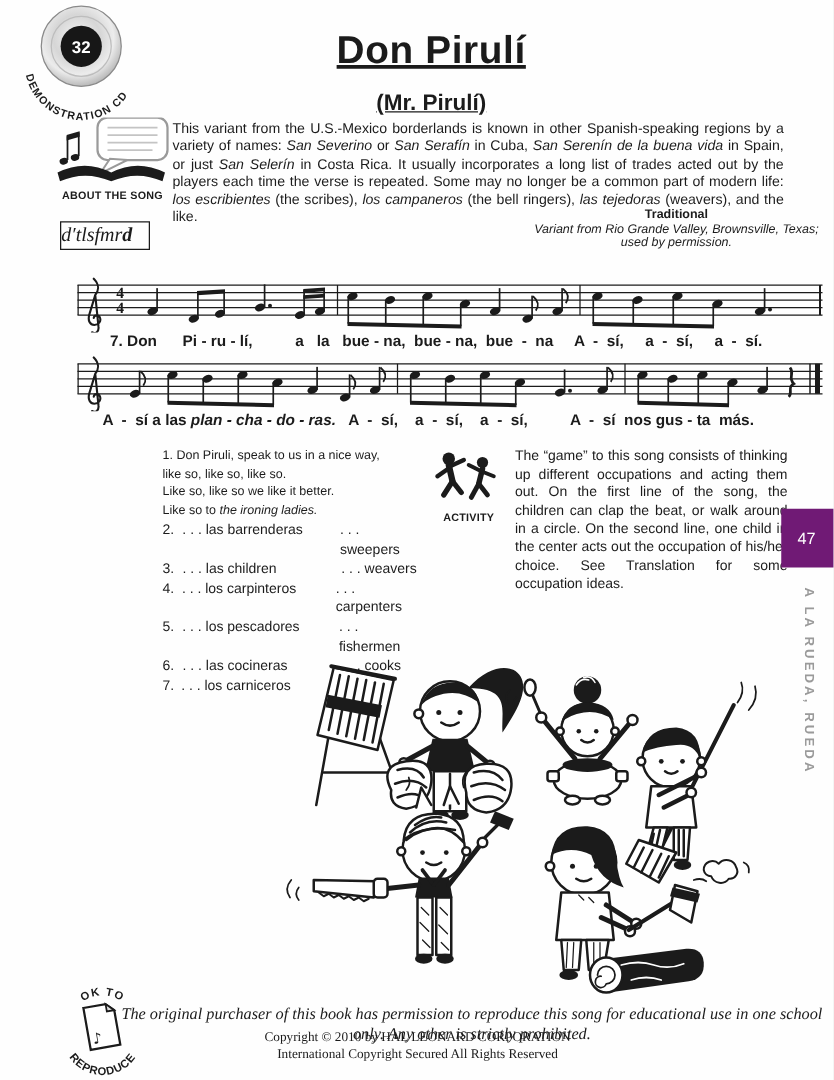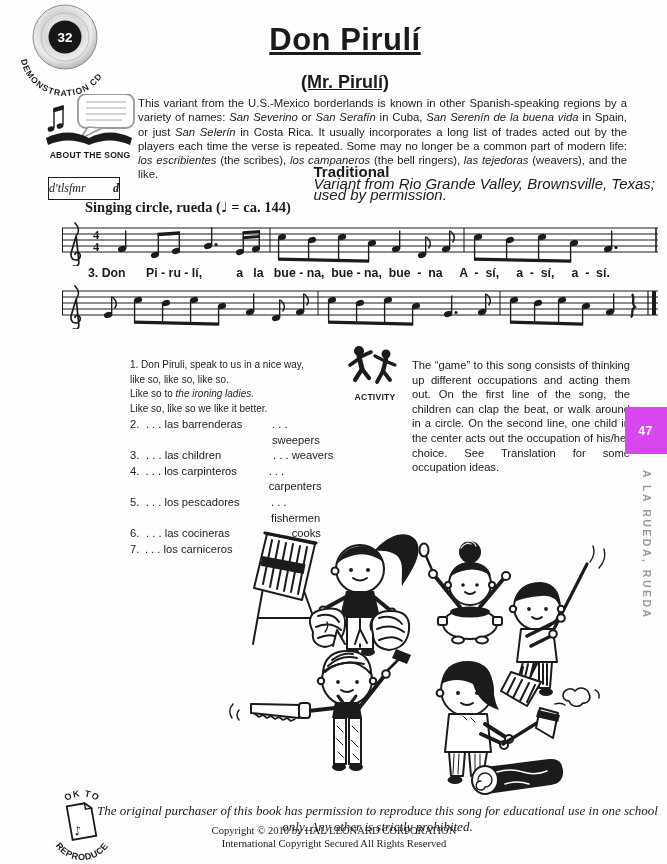--- a/index.html
+++ b/index.html
@@ -15,43 +15,43 @@
   .title-sub{font-size:18px;font-weight:bold;margin-top:14px;}
 
   
   .icon-label{font-size:8.6px;font-weight:bold;text-align:center;letter-spacing:0.2px;line-height:10.5px;}
 
   
   .about-text{left:138px;top:96px;width:489px;font-size:11.3px;line-height:14.3px;text-align:justify;}
 
   
   .toneset{left:48px;top:177px;width:70px;height:21px;border:1.4px solid #1b1b1b;
-           font-family:"Liberation Serif",serif;font-style:italic;font-size:12px;
-           display:flex;align-items:center;justify-content:space-between;}
+           font-family:"Liberation Serif",serif;font-style:italic;font-size:16px;
+           display:flex;align-items:center;justify-content:flex-start;}
   .tempo{left:85px;top:199px;font-family:"Liberation Serif",serif;font-weight:bold;font-size:14.5px;}
   .note-glyph{font-family:"DejaVu Sans",sans-serif;font-weight:bold;}
-  .credit{right:12px;top:166px;text-align:left;font-size:15px;line-height:11.5px;}
+  .credit{right:12px;top:166px;text-align:center;font-size:10px;line-height:11.5px;}
 
   
   .lyrics{font-size:12.3px;font-weight:bold;white-space:pre;}
   .staff-note{fill:#1b1b1b;}
 
   
   .verse-text{left:130px;top:358px;width:208px;font-size:10px;line-height:14.6px;}
   .verse-rows{left:130px;top:417px;width:208px;font-size:11.2px;line-height:15.6px;}
   .vrow{display:flex;}
   .vrow .vnum{width:16px;}
   .vrow .ves{width:127px;}
 
   
   .activity-text{left:412px;top:358px;width:218px;font-size:11.2px;line-height:14.6px;text-align:justify;}
 
   
-  .page-tab{right:0;top:407px;width:42px;height:47px;background:#d946ef;color:#fff;
-            display:flex;align-items:center;font-weight:bold;font-size:13px;padding-left:13px;box-sizing:border-box;}
+  .page-tab{right:0;top:407px;width:42px;height:47px;background:#701a75;color:#fff;
+            display:flex;align-items:center;font-weight:normal;font-size:13px;padding-left:13px;box-sizing:border-box;}
   .side-vert{right:14px;top:470px;writing-mode:vertical-rl;font-size:10.5px;font-weight:bold;
              letter-spacing:2.5px;color:#9a9a9a;}
 
   
   .permission{left:95px;top:803px;width:565px;font-family:"Liberation Serif",serif;
               font-style:italic;font-size:13px;text-align:center;}
   .copyright{left:124px;top:824px;width:420px;font-family:"Liberation Serif",serif;
              font-size:10.6px;text-align:center;line-height:13px;}
 </style>
 </head>
@@ -103,23 +103,20 @@
     <div class="icon-label">ABOUT THE SONG</div>
   </div>
 
   <p class="abs about-text" style="margin:0"><span>This variant from the U.S.-Mexico borderlands is known in other Spanish-speaking regions by a variety of names: </span><span class="ital">San Severino</span><span> or </span><span class="ital">San Serafín</span><span> in Cuba, </span><span class="ital">San Serenín de la buena vida</span><span> in Spain, or just </span><span class="ital">San Selerín</span><span> in Costa Rica. It usually incorporates a long list of trades acted out by the players each time the verse is repeated. Some may no longer be a common part of modern life: </span><span class="ital">los escribientes</span><span> (the scribes), </span><span class="ital">los campaneros</span><span> (the bell ringers), </span><span class="ital">las tejedoras</span><span> (weavers), and the like.</span></p>
 
   <div class="abs toneset">
     <span>d′tlsfmr</span>
       <span class="bold">d</span>
   </div>
 
-  <div class="abs tempo">
-    <span>Singing circle, rueda (</span><span class="note-glyph">♩</span><span> = ca. 144)</span>
-  </div>
 
   <div class="abs credit">
     <div class="bold">Traditional</div>
     <div class="ital">Variant from Rio Grande Valley, Brownsville, Texas;</div>
     <div class="ital">used by permission.</div>
   </div>
 
   <svg class="abs" style="left:60px;top:220px" width="600" height="46" viewBox="0 0 600 46">
     <defs>
       <g id="nq" class="staff-note">
@@ -190,21 +187,21 @@
       <ellipse cx="482" cy="17" rx="4.2" ry="3" transform="rotate(-18 482 17)"></ellipse>
       <ellipse cx="514" cy="23" rx="4.2" ry="3" transform="rotate(-18 514 23)"></ellipse>
       <line x1="414.6" y1="17" x2="414.6" y2="39" stroke="#1b1b1b" stroke-width="1.35"></line>
       <line x1="446.6" y1="20" x2="446.6" y2="39.6" stroke="#1b1b1b" stroke-width="1.35"></line>
       <line x1="478.6" y1="17" x2="478.6" y2="40.3" stroke="#1b1b1b" stroke-width="1.35"></line>
       <line x1="510.6" y1="23" x2="510.6" y2="41" stroke="#1b1b1b" stroke-width="1.35"></line>
       <polygon points="414,37.6 511.2,39.6 511.2,42.8 414,40.8"></polygon>
       <use href="#nqd" x="548" y="29"></use>
     </g>
   </svg>
-  <div class="abs lyrics" style="left:88px;top:266px">3. Don      Pi - ru - lí,          a   la   bue - na,  bue - na,  bue  -  na     A  -  sí,     a  -  sí,     a  -  sí.</div>
+  <div class="abs lyrics" style="left:88px;top:266px">7. Don      Pi - ru - lí,          a   la   bue - na,  bue - na,  bue  -  na     A  -  sí,     a  -  sí,     a  -  sí.</div>
 
   <svg class="abs" style="left:60px;top:283px" width="600" height="46" viewBox="0 0 600 46">
     <g stroke="#1b1b1b" stroke-width="1">
       <line x1="2" y1="8" x2="598" y2="8"></line>
         <line x1="2" y1="14" x2="598" y2="14"></line>
       <line x1="2" y1="20" x2="598" y2="20"></line>
         <line x1="2" y1="26" x2="598" y2="26"></line>
       <line x1="2" y1="32" x2="598" y2="32"></line>
       <line x1="2.5" y1="8" x2="2.5" y2="32"></line>
       <line x1="258" y1="8" x2="258" y2="32"></line>
@@ -248,27 +245,28 @@
       <ellipse cx="526" cy="23" rx="4.2" ry="3" transform="rotate(-18 526 23)"></ellipse>
       <line x1="450.6" y1="17" x2="450.6" y2="39" stroke="#1b1b1b" stroke-width="1.35"></line>
       <line x1="474.6" y1="20" x2="474.6" y2="39.6" stroke="#1b1b1b" stroke-width="1.35"></line>
       <line x1="498.6" y1="17" x2="498.6" y2="40.3" stroke="#1b1b1b" stroke-width="1.35"></line>
       <line x1="522.6" y1="23" x2="522.6" y2="41" stroke="#1b1b1b" stroke-width="1.35"></line>
       <polygon points="450,37.6 523.2,39.6 523.2,42.8 450,40.8"></polygon>
       <use href="#nq" x="550" y="29"></use>
       <path d="M572 11 C576 16 570 19 575 24 C569.5 27 574.5 31 571 34.5" fill="none" stroke="#1b1b1b" stroke-width="2.2"></path>
     </g>
   </svg>
+  <div class="abs lyrics" style="left:82px;top:329px"><span>A  -  sí a las </span><span class="ital">plan - cha - do - ras.</span><span>   A  -  sí,    a  -  sí,    a  -  sí,          A  -  sí  nos gus - ta  más.</span></div>
 
 
   <div class="abs verse-text">
     <div>1. Don Piruli, speak to us in a nice way,</div>
     <div>like so, like so, like so.</div>
+    <div>Like so, like so we like it better.</div>
     <div><span>Like so to </span><span class="ital">the ironing ladies.</span></div>
-    <div>Like so, like so we like it better.</div>
   </div>
 
   <div class="abs verse-rows">
     <div class="vrow">
         <span class="vnum">2.</span>
         <span class="ves">. . . las barrenderas</span>
         <span class="ven">. . . sweepers</span>
       </div>
     <div class="vrow">
         <span class="vnum">3.</span>
@@ -290,21 +288,21 @@
         <span class="ves">. . . las cocineras</span>
         <span class="ven">. . . cooks</span>
       </div>
     <div class="vrow">
         <span class="vnum">7.</span>
         <span class="ves">. . . los carniceros</span>
         <span class="ven">. . . the butchers</span>
       </div>
   </div>
 
-  <div class="abs" style="left:344px;top:344px;width:62px;text-align:center">
+  <div class="abs" style="left:344px;top:360px;width:62px;text-align:center">
     <svg width="56" height="44" viewBox="0 0 56 44">
       <g stroke="#1b1b1b" stroke-linecap="round" fill="#1b1b1b">
         <circle cx="12" cy="7" r="5" stroke="none"></circle>
         <line x1="12" y1="12" x2="15" y2="25" stroke-width="5"></line>
         <line x1="13" y1="14" x2="3" y2="21" stroke-width="3.6"></line>
         <line x1="13" y1="13" x2="24" y2="8" stroke-width="3.6"></line>
         <line x1="15" y1="25" x2="8" y2="36" stroke-width="4.2"></line>
         <line x1="15" y1="25" x2="22" y2="34" stroke-width="4.2"></line>
         <circle cx="39" cy="10" r="4.5" stroke="none"></circle>
         <line x1="39" y1="15" x2="36" y2="27" stroke-width="4.4"></line>

